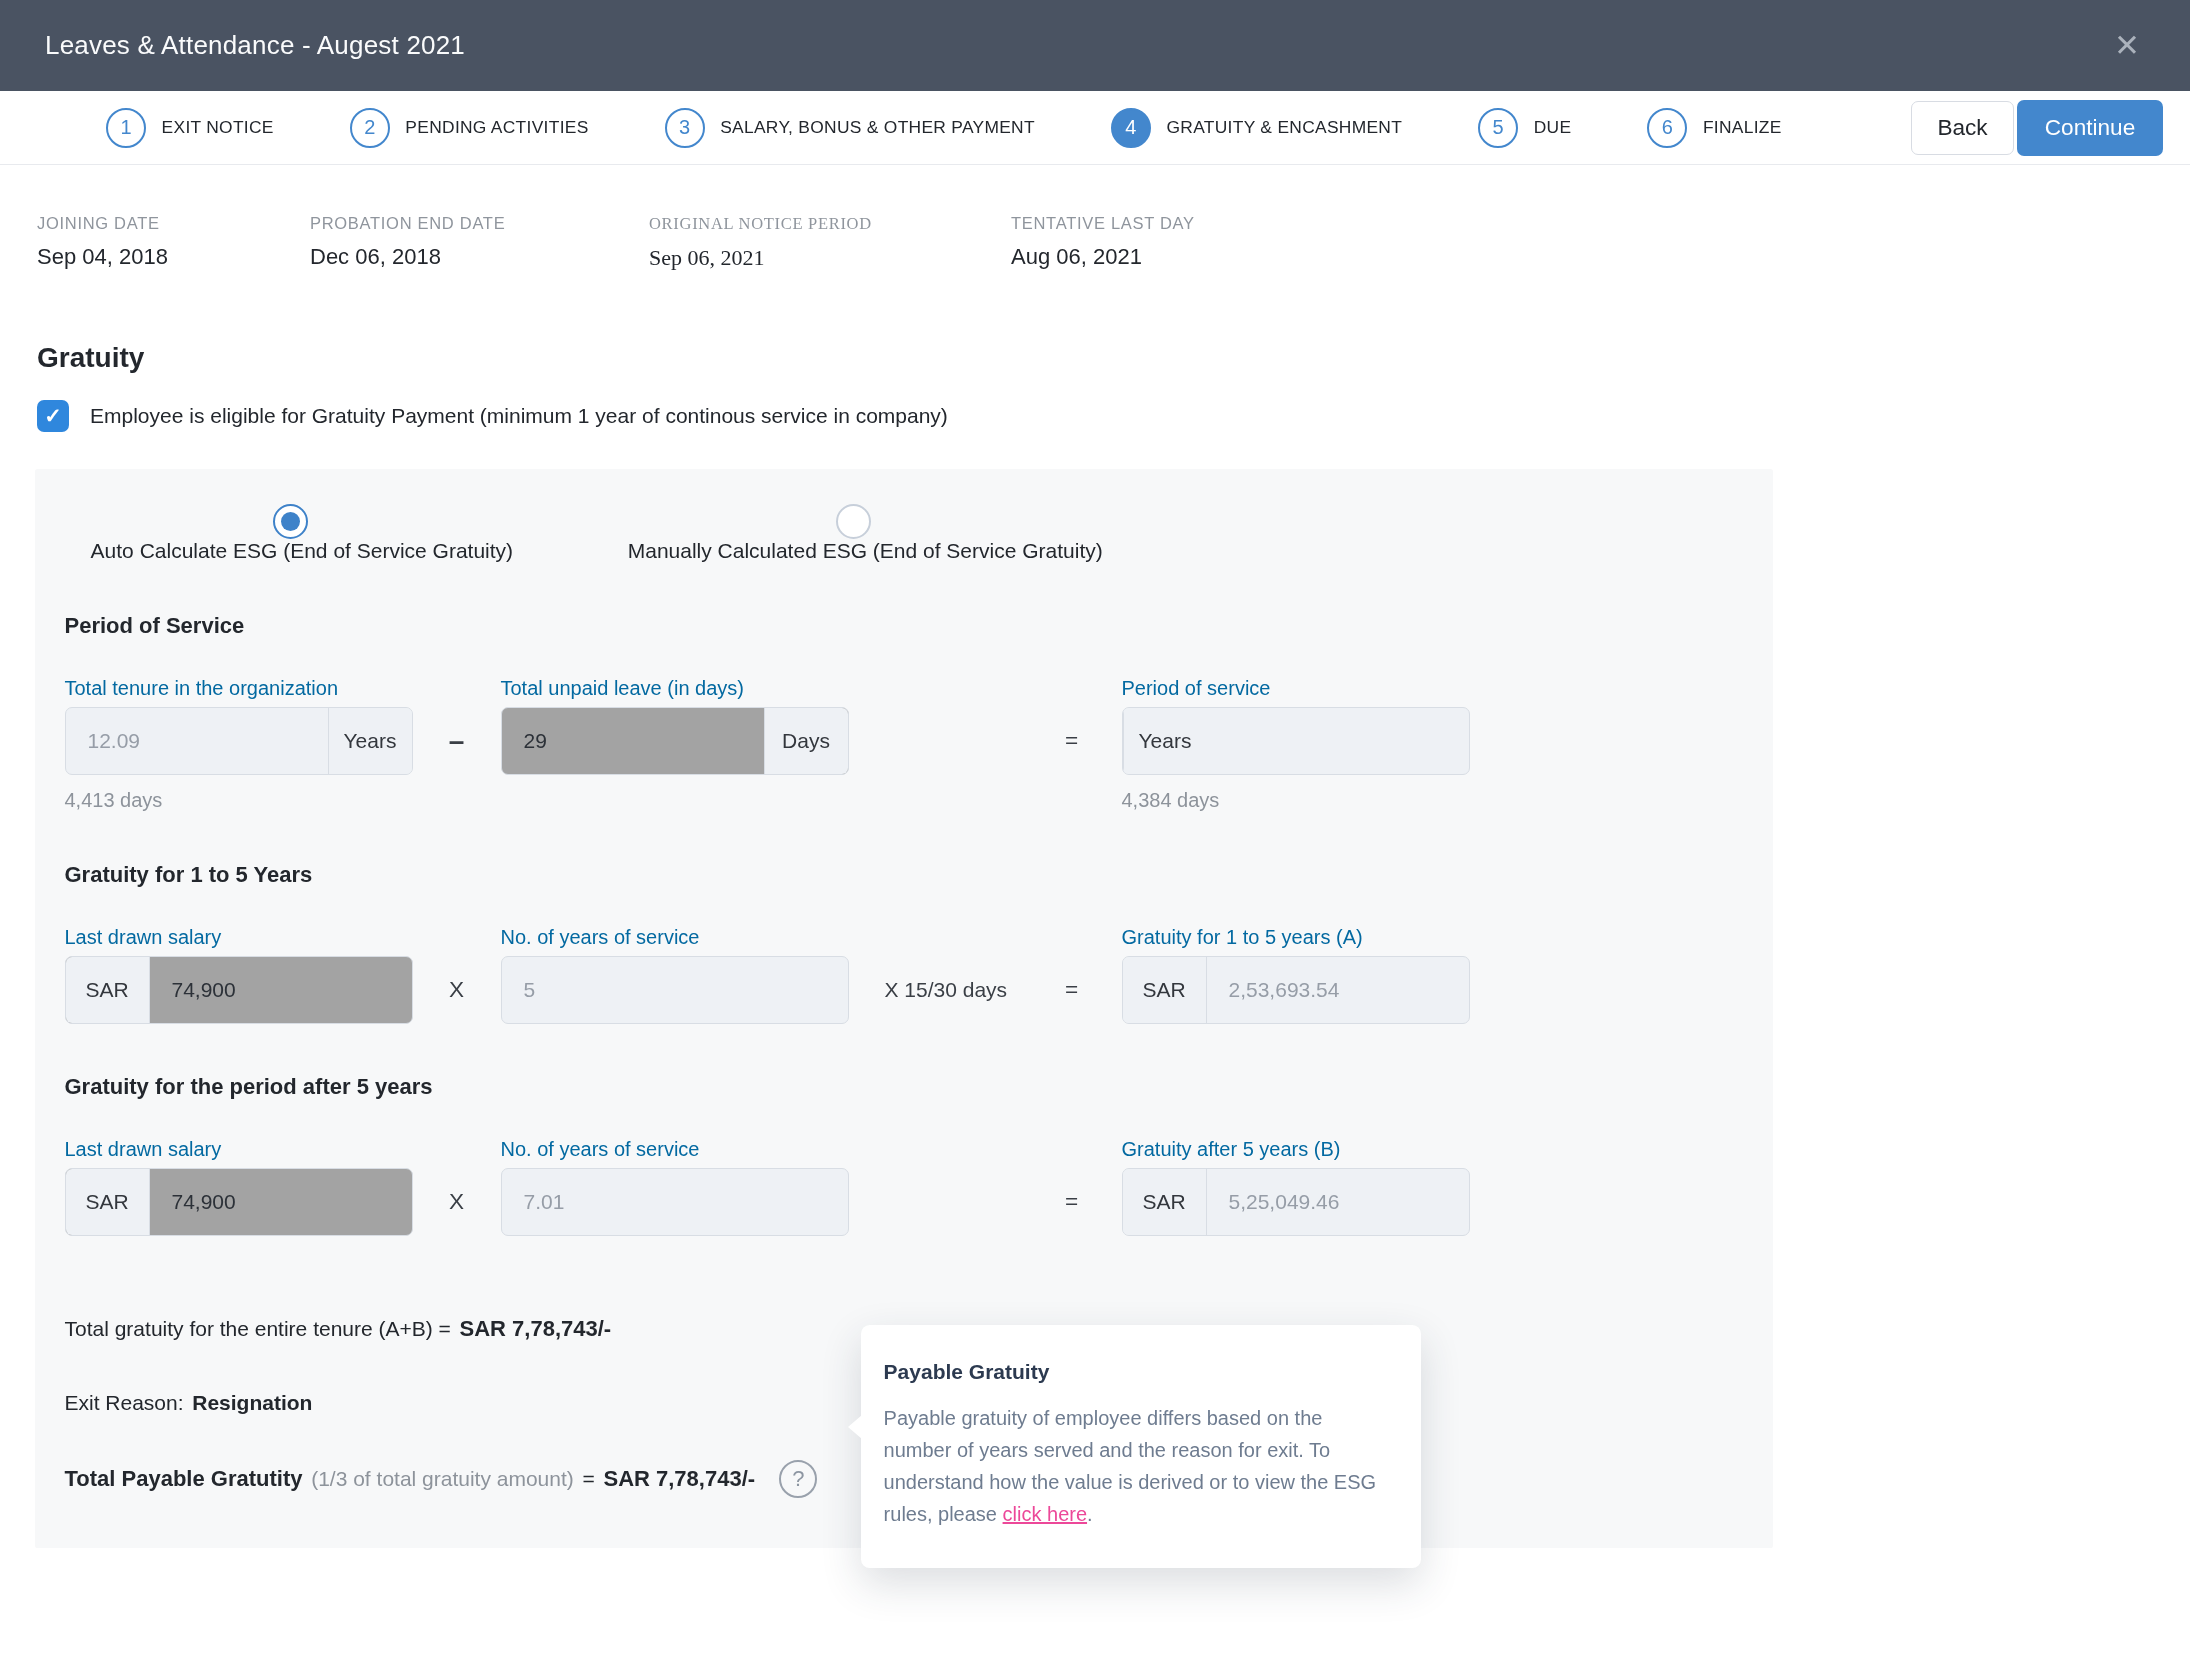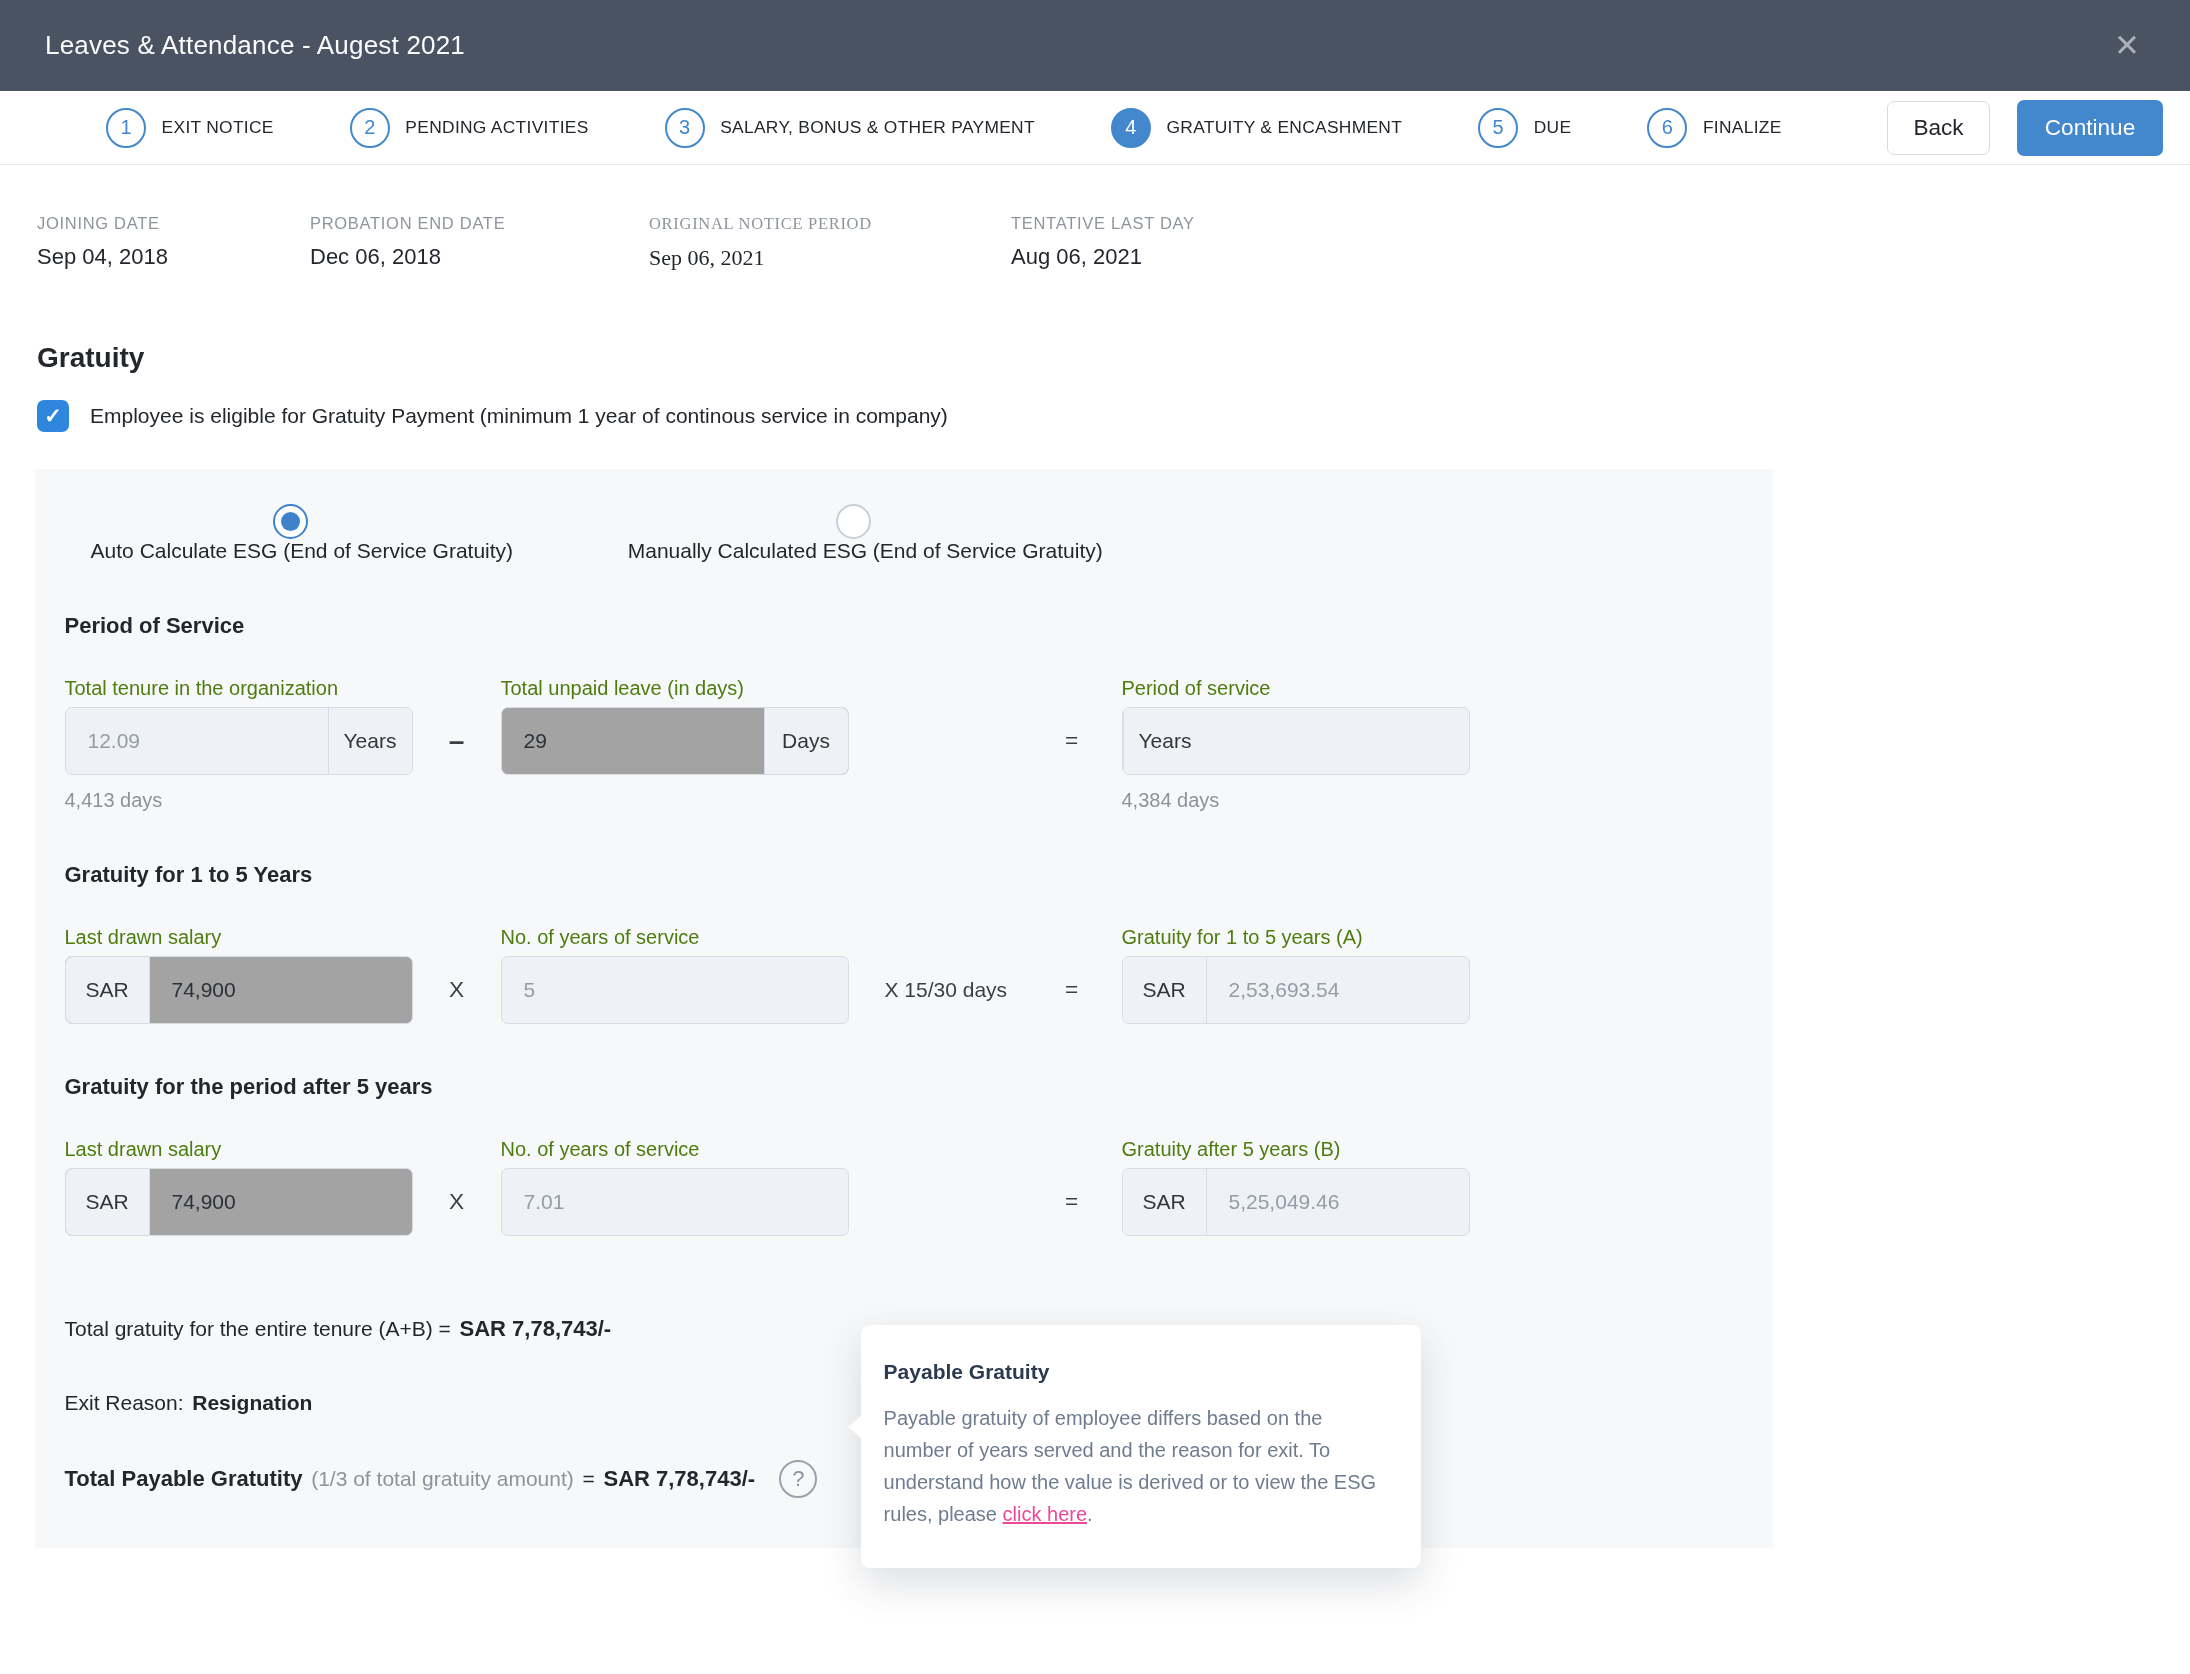--- a/index.html
+++ b/index.html
@@ -11,21 +11,21 @@
   .modal-title { font-size:26px; color:#fafbfc; letter-spacing:0.2px; }
   .close-btn { margin-left:auto; font-size:31px; color:#abb2bc; cursor:pointer; line-height:1; }
 
   
   .stepper { height:74px; background:#fff; border-bottom:0.9px solid #e8eaee; display:flex; align-items:center; padding:0 27px 0 106px; }
   .step { display:flex; align-items:center; margin-right:76px; cursor:pointer; }
   .step-circle { width:40px; height:40px; border-radius:50%; border:2.6px solid #4387cd; color:#4387cd;
     display:flex; align-items:center; justify-content:center; font-size:20px; background:#fff; flex:none; }
   .step.active .step-circle { background:#4387cd; color:#fff; }
   .step-label { margin-left:15.6px; font-size:17.4px; letter-spacing:0.3px; color:#23272d; white-space:nowrap; }
-  .actions { margin-left:auto; display:flex; align-items:center; gap:27px; }
+  .actions { margin-left:auto; display:flex; align-items:center; gap:3px; }
   .btn { border-radius:7px; font-size:22.6px; font-family:inherit; cursor:pointer; }
   .btn-back { width:103px; height:54px; background:#fff; border:0.9px solid #d8dce3; color:#23272d; }
   .btn-continue { width:146px; height:56px; background:#4387cd; border:none; color:#fff; }
 
   
   .info-row { display:flex; padding:49px 0 0 37px; }
   .info-item:nth-child(1){ width:273px; } .info-item:nth-child(2){ width:339px; }
   .info-item:nth-child(3){ width:362px;font-family:Liberation Serif, serif; } .info-item:nth-child(4){ width:278px; }
   .info-label { font-size:16.5px; letter-spacing:0.7px; color:#8f959d; }
   .info-value { margin-top:11.3px; font-size:22px; color:#23272d; }
@@ -47,21 +47,21 @@
   .radio { width:35px; height:35px; border-radius:50%; background:#fff; display:flex; align-items:center; justify-content:center; flex:none; }
   .radio.selected { border:2.6px solid #3e82c9; }
   .radio.unselected { border:2.6px solid #c7cfda; }
   .radio-dot { width:19px; height:19px; border-radius:50%; background:#3e82c9; }
   .radio-label { margin-left:22.6px; font-size:21px; }
 
   .section-heading { font-size:22px; font-weight:700; margin-top:50px; color:#23272d; }
 
   .calc-grid { display:grid; grid-template-columns:348px 88px 348px 173px 100px 348px; align-items:center; }
   .labels-row { margin-top:38px; }
-  .field-label { font-size:20px; color:#4d7c0f; }
+  .field-label { font-size:20px; color:#0369a1; }
   .c1{grid-column:1;} .c3{grid-column:3;} .c6{grid-column:6;}
   .inputs-row { margin-top:7px; }
   .sub-row { margin-top:14px; }
   .sub-days { font-size:20px; color:#8d939b; }
 
   .input-group { height:68px; display:flex; align-items:stretch; border:1.3px solid #d8dde4;
     border-radius:7px; background:#a3a3a3; overflow:hidden; }
   .seg { display:flex; align-items:center; font-size:21px; }
   .seg.value { flex:1; padding:0 22px; color:#2c3138; }
   .seg.fixed { width:84px; justify-content:center; background:#eef1f5; color:#33373d; flex:none; }

